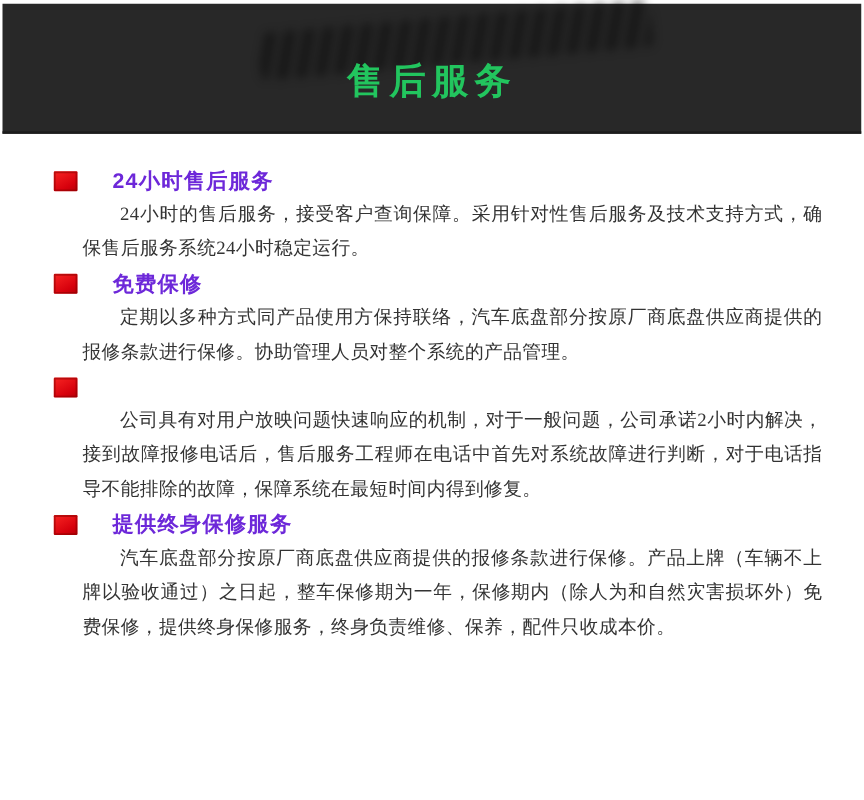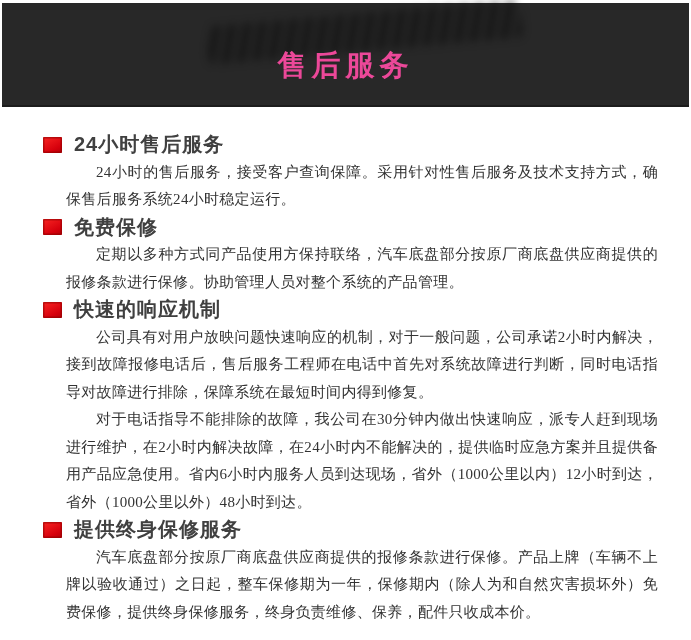--- a/index.html
+++ b/index.html
@@ -21,21 +21,21 @@
     background: #282828;
     border-bottom: 2px solid #1c1c1c;
   }
   .banner-title {
     position: absolute;
     left: 0;
     right: 0;
     top: 47px;
     margin: 0;
     text-align: center;
-    color: #ec4899;
+    color: #22c55e;
     font-size: 29px;
     font-weight: bold;
     letter-spacing: 5px;
     line-height: 1.1;
   }
   .watermark {
     position: absolute;
     left: 205px;
     top: 10px;
     width: 315px;
@@ -74,24 +74,24 @@
   .bullet {
     flex: 0 0 auto;
     width: 19px;
     height: 16px;
     margin-right: 12px;
     border-radius: 1px;
     background: linear-gradient(150deg, #f42020 10%, #d6000c 70%, #b30008 100%);
     box-shadow: inset 0 0 0 1.5px rgba(140,0,0,0.55);
   }
   .sec-title {
-    margin: 0;
-    font-size: 20px;
+    margin: 16px;
+    font-size: 17px;
     font-weight: bold;
-    color: #404040;
+    color: #6d28d9;
     line-height: 27.5px;
     letter-spacing: 1px;
   }
   p.body {
     margin: 0;
     text-indent: 2em;
     font-family: Liberation Serif, serif;
   }
 </style>
 </head>
@@ -118,24 +118,22 @@
       <div class="sec-head">
         <span class="bullet"></span>
         <h2 class="sec-title">免费保修</h2>
       </div>
       <p class="body">定期以多种方式同产品使用方保持联络，汽车底盘部分按原厂商底盘供应商提供的报修条款进行保修。协助管理人员对整个系统的产品管理。</p>
     </section>
 
     <section class="sec">
       <div class="sec-head">
         <span class="bullet"></span>
-        <h2 class="sec-title">快速的响应机制</h2>
       </div>
-      <p class="body">公司具有对用户放映问题快速响应的机制，对于一般问题，公司承诺2小时内解决，接到故障报修电话后，售后服务工程师在电话中首先对系统故障进行判断，同时电话指导对故障进行排除，保障系统在最短时间内得到修复。</p>
-      <p class="body">对于电话指导不能排除的故障，我公司在30分钟内做出快速响应，派专人赶到现场进行维护，在2小时内解决故障，在24小时内不能解决的，提供临时应急方案并且提供备用产品应急使用。省内6小时内服务人员到达现场，省外（1000公里以内）12小时到达，省外（1000公里以外）48小时到达。</p>
+      <p class="body">公司具有对用户放映问题快速响应的机制，对于一般问题，公司承诺2小时内解决，接到故障报修电话后，售后服务工程师在电话中首先对系统故障进行判断，对于电话指导不能排除的故障，保障系统在最短时间内得到修复。</p>
     </section>
 
     <section class="sec">
       <div class="sec-head">
         <span class="bullet"></span>
         <h2 class="sec-title">提供终身保修服务</h2>
       </div>
       <p class="body">汽车底盘部分按原厂商底盘供应商提供的报修条款进行保修。产品上牌（车辆不上牌以验收通过）之日起，整车保修期为一年，保修期内（除人为和自然灾害损坏外）免费保修，提供终身保修服务，终身负责维修、保养，配件只收成本价。</p>
     </section>
 

